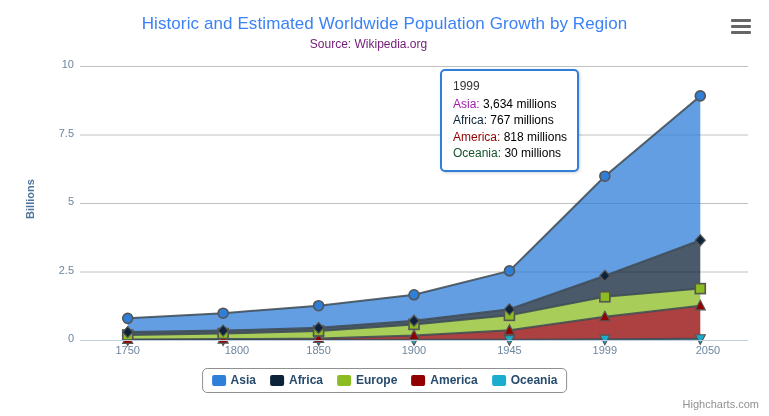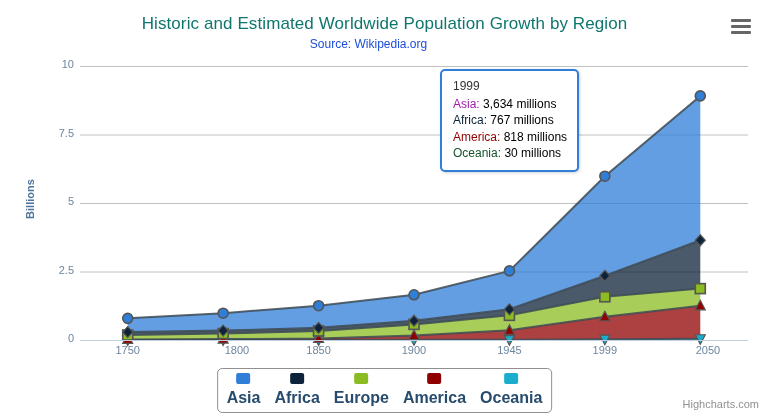--- a/index.html
+++ b/index.html
@@ -19,32 +19,32 @@
     -webkit-font-smoothing: antialiased;
   }
   
   .chart-title {
     position: absolute;
     left: 0;
     top: 14px;
     width: 769px;
     text-align: center;
     font-size: 17px;
-    color: #0f766e;
+    color: #3b82f6;
     font-family: "Liberation Sans", sans-serif;
     letter-spacing: 0.1px;
   }
   .chart-subtitle {
     position: absolute;
     left: 0;
     top: 37px;
     width: 737px;
     text-align: center;
     font-size: 12px;
-    color: #1d4ed8;
+    color: #701a75;
     font-family: "Liberation Sans", sans-serif;
   }
   
   .context-button {
     position: absolute;
     right: 17px;
     top: 18px;
     width: 22px;
     height: 18px;
     cursor: pointer;
@@ -127,25 +127,24 @@
     display: flex;
     align-items: center;
     gap: 14px;
     box-shadow: 0 0 0 0 transparent;
   }
   .legend-item {
     display: flex;
     align-items: center;
     gap: 5px;
     cursor: pointer;
-    font-size: 16px;
+    font-size: 12px;
     color: #274b6d;
     font-weight: bold;
     font-family: "Liberation Sans", sans-serif;
-    flex-direction: column;
   }
   .legend-swatch {
     width: 14px;
     height: 11px;
     border-radius: 2px;
     display: inline-block;
   }
   
   .tooltip {
     position: absolute;

